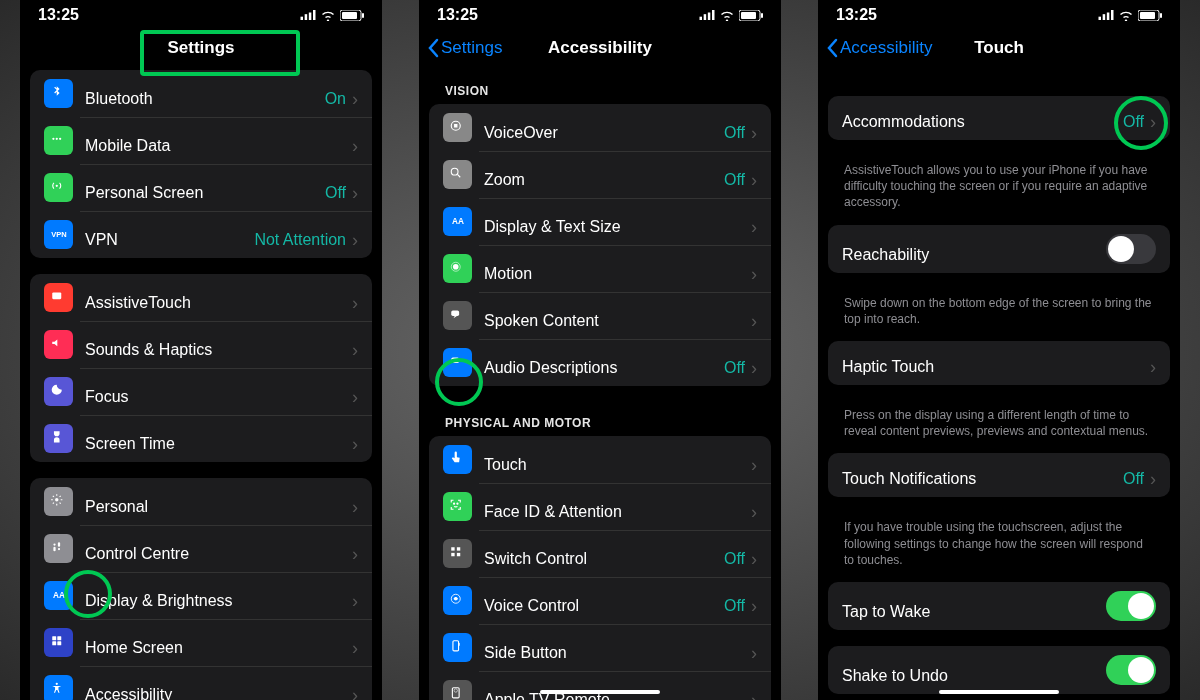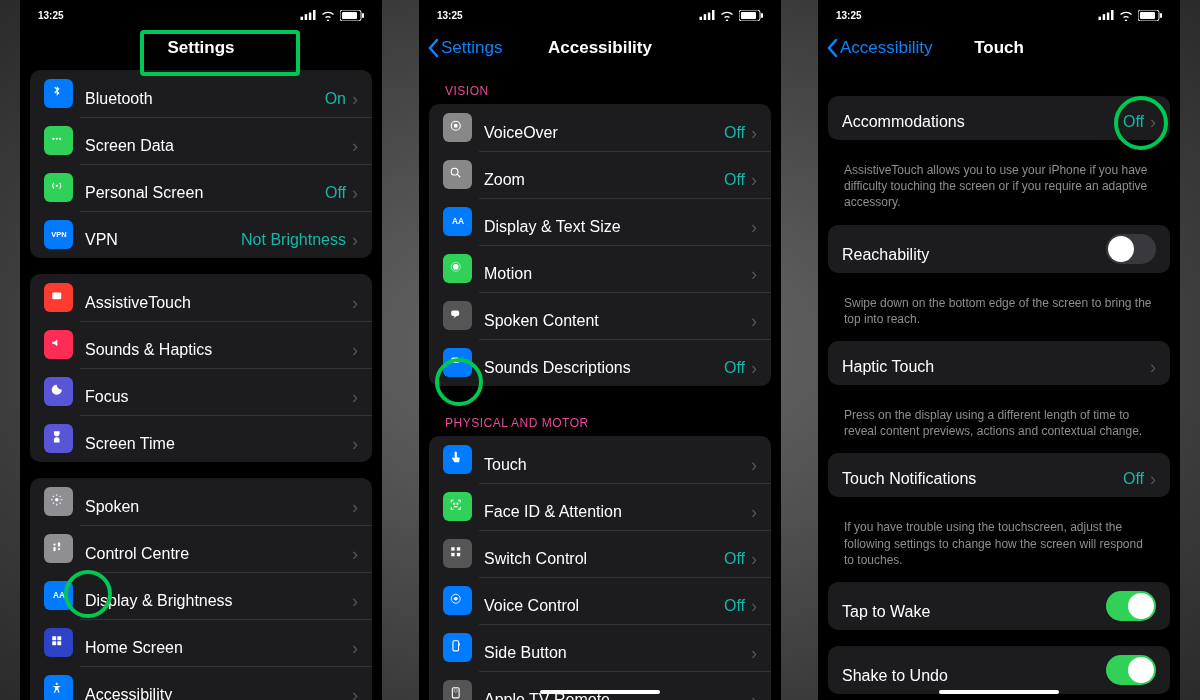--- a/index.html
+++ b/index.html
@@ -11,29 +11,29 @@
     padding: 0 20px;
   }
   .phone {
     width: 362px; height: 700px;
     background: #000;
     position: relative; overflow: hidden;
     color: #fff;
   }
   .status-bar {
     height: 26px; display: flex; justify-content: space-between;
-    align-items: center; padding: 4px 18px 0; font-size: 10px; font-weight: 600;
+    align-items: center; padding: 4px 18px 0; font-size: 16px; font-weight: 600;
   }
   .status-icons { display: flex; gap: 4px; align-items: center; }
   .nav-bar { height: 44px; display: flex; align-items: center; position: relative; }
   .nav-title { position: absolute; left:0; right:0; text-align:center; font-size:17px; font-weight:600; }
   .nav-back { display:flex; align-items:center; color:#0a84ff; font-size:17px; margin-left:6px; z-index:2; }
   .nav-back svg { width:16px; height:20px; }
   .content { padding: 0 10px; overflow: hidden; }
-  .section-header { color:#ec4899; font-size:12px; letter-spacing:0.5px; padding: 14px 16px 6px; text-transform:uppercase; font-weight:400;}
+  .section-header { color:#e5e5e5; font-size:12px; letter-spacing:0.5px; padding: 14px 16px 6px; text-transform:uppercase; font-weight:700;}
   .group { background:#1c1c1e; border-radius:10px; overflow:hidden; margin-bottom: 16px;}
   .row { display:flex; align-items:flex-end; padding: 9px 14px; min-height:44px; position:relative; }
   .row + .row::before { content:''; position:absolute; top:0; left:50px; right:0; height:0.5px; background:#333; }
   .icon { width:29px; height:29px; border-radius:6px; margin-right:12px; flex-shrink:0; display:flex; align-items:center; justify-content:center; font-size:14px; font-weight:600; color:#fff; }
   .label { flex:1; font-size:16px; color:#fff; }
   .value { color:#14b8a6; font-size:16px; margin-right:6px; }
   .chevron { color:#555; font-size:18px; line-height:1; }
   .toggle { width:50px; height:30px; border-radius:15px; position:relative; }
   .toggle.off { background:#39393d; }
   .toggle.on { background:#30d158; }
@@ -90,21 +90,21 @@
         <div class="row">
           <div class="icon" style="background: rgb(48, 209, 88);">
             <svg viewBox="0 0 24 24" width="18" height="18">
               <svg viewBox="0 0 24 24" fill="#fff">
                 <circle cx="6" cy="12" r="2"></circle>
                 <circle cx="12" cy="12" r="2"></circle>
                 <circle cx="18" cy="12" r="2"></circle>
               </svg>
             </svg>
           </div>
-          <div class="label">Screen Data</div>
+          <div class="label">Mobile Data</div>
           <div class="chevron">›</div>
         </div>
         <div class="row">
           <div class="icon" style="background: rgb(48, 209, 88);">
             <svg viewBox="0 0 24 24" width="18" height="18">
               <svg viewBox="0 0 24 24" fill="#fff">
                 <circle cx="12" cy="12" r="2"></circle>
                 <path d="M7 7a7 7 0 000 10M17 7a7 7 0 010 10" stroke="#fff" stroke-width="2" fill="none"></path>
               </svg>
             </svg>
@@ -113,21 +113,21 @@
           <div class="value">Off</div>
           <div class="chevron">›</div>
         </div>
         <div class="row">
           <div class="icon" style="background: rgb(0, 122, 255);">
             <svg viewBox="0 0 24 24" width="18" height="18">
               <text x="50%" y="60%" text-anchor="middle" font-size="10" fill="#fff" font-weight="700">VPN</text>
             </svg>
           </div>
           <div class="label">VPN</div>
-          <div class="value">Not Brightness</div>
+          <div class="value">Not Attention</div>
           <div class="chevron">›</div>
         </div>
       </div>
       <div class="group">
         <div class="row">
           <div class="icon" style="background: rgb(255, 59, 48);">
             <svg viewBox="0 0 24 24" width="18" height="18">
               <svg viewBox="0 0 24 24" fill="#fff">
                 <rect x="4" y="6" width="16" height="12" rx="2"></rect>
               </svg>
@@ -173,21 +173,21 @@
       <div class="group">
         <div class="row">
           <div class="icon" style="background: rgb(142, 142, 147);">
             <svg viewBox="0 0 24 24" width="18" height="18">
               <svg viewBox="0 0 24 24" fill="#fff">
                 <circle cx="12" cy="12" r="3"></circle>
                 <path d="M12 2v3M12 19v3M2 12h3M19 12h3M5 5l2 2M17 17l2 2M5 19l2-2M17 7l2-2" stroke="#fff" stroke-width="2"></path>
               </svg>
             </svg>
           </div>
-          <div class="label">Spoken</div>
+          <div class="label">Personal</div>
           <div class="chevron">›</div>
         </div>
         <div class="row">
           <div class="icon" style="background: rgb(142, 142, 147);">
             <svg viewBox="0 0 24 24" width="18" height="18">
               <svg viewBox="0 0 24 24" fill="#fff">
                 <circle cx="8" cy="8" r="2"></circle>
                 <rect x="6" y="12" width="4" height="8" rx="2"></rect>
                 <rect x="14" y="4" width="4" height="8" rx="2"></rect>
                 <circle cx="16" cy="16" r="2"></circle>
@@ -330,21 +330,21 @@
         </div>
         <div class="row">
           <div class="icon" style="background: rgb(0, 122, 255);">
             <svg viewBox="0 0 24 24" width="18" height="18">
               <svg viewBox="0 0 24 24" fill="#fff">
                 <rect x="4" y="6" width="14" height="10" rx="3"></rect>
                 <circle cx="18" cy="11" r="2"></circle>
               </svg>
             </svg>
           </div>
-          <div class="label">Sounds Descriptions</div>
+          <div class="label">Audio Descriptions</div>
           <div class="value">Off</div>
           <div class="chevron">›</div>
         </div>
       </div>
       <div class="section-header">PHYSICAL AND MOTOR</div>
       <div class="group">
         <div class="row">
           <div class="icon" style="background: rgb(0, 122, 255);">
             <svg viewBox="0 0 24 24" width="18" height="18">
               <svg viewBox="0 0 24 24" fill="#fff">
@@ -473,21 +473,21 @@
           </div>
         </div>
       </div>
       <div class="footer-text">Swipe down on the bottom edge of the screen to bring the top into reach.</div>
       <div class="group">
         <div class="row no-icon">
           <div class="label">Haptic Touch</div>
           <div class="chevron">›</div>
         </div>
       </div>
-      <div class="footer-text">Press on the display using a different length of time to reveal content previews, actions and contextual change.</div>
+      <div class="footer-text">Press on the display using a different length of time to reveal content previews, previews and contextual menus.</div>
       <div class="group">
         <div class="row no-icon">
           <div class="label">Touch Notifications</div>
           <div class="value">Off</div>
           <div class="chevron">›</div>
         </div>
       </div>
       <div class="footer-text">If you have trouble using the touchscreen, adjust the following settings to change how the screen will respond to touches.</div>
       <div class="group">
         <div class="row no-icon">

